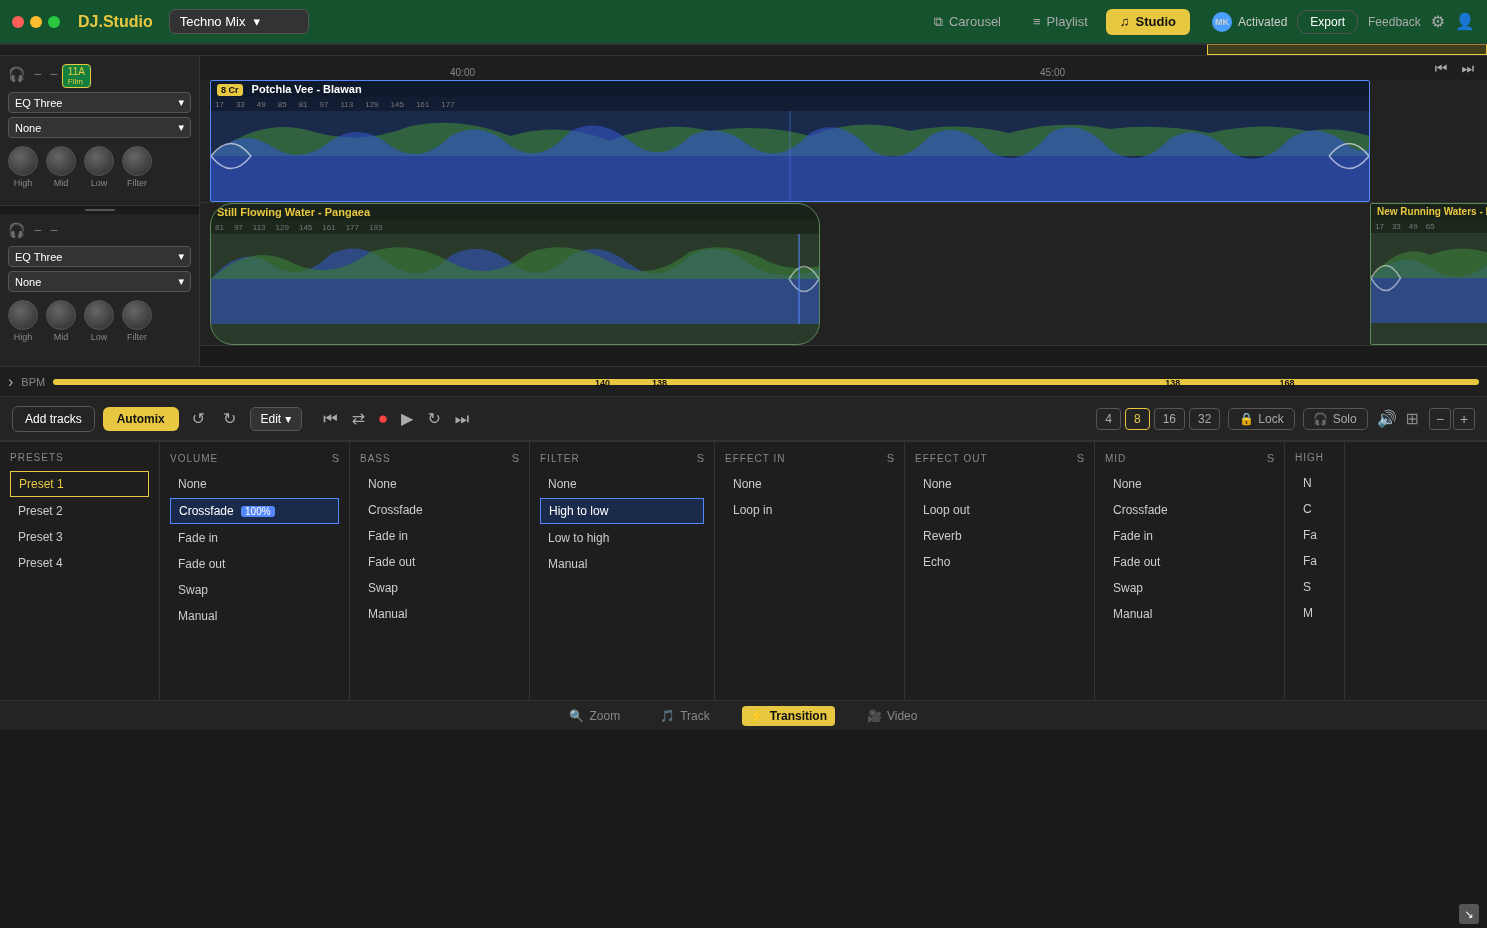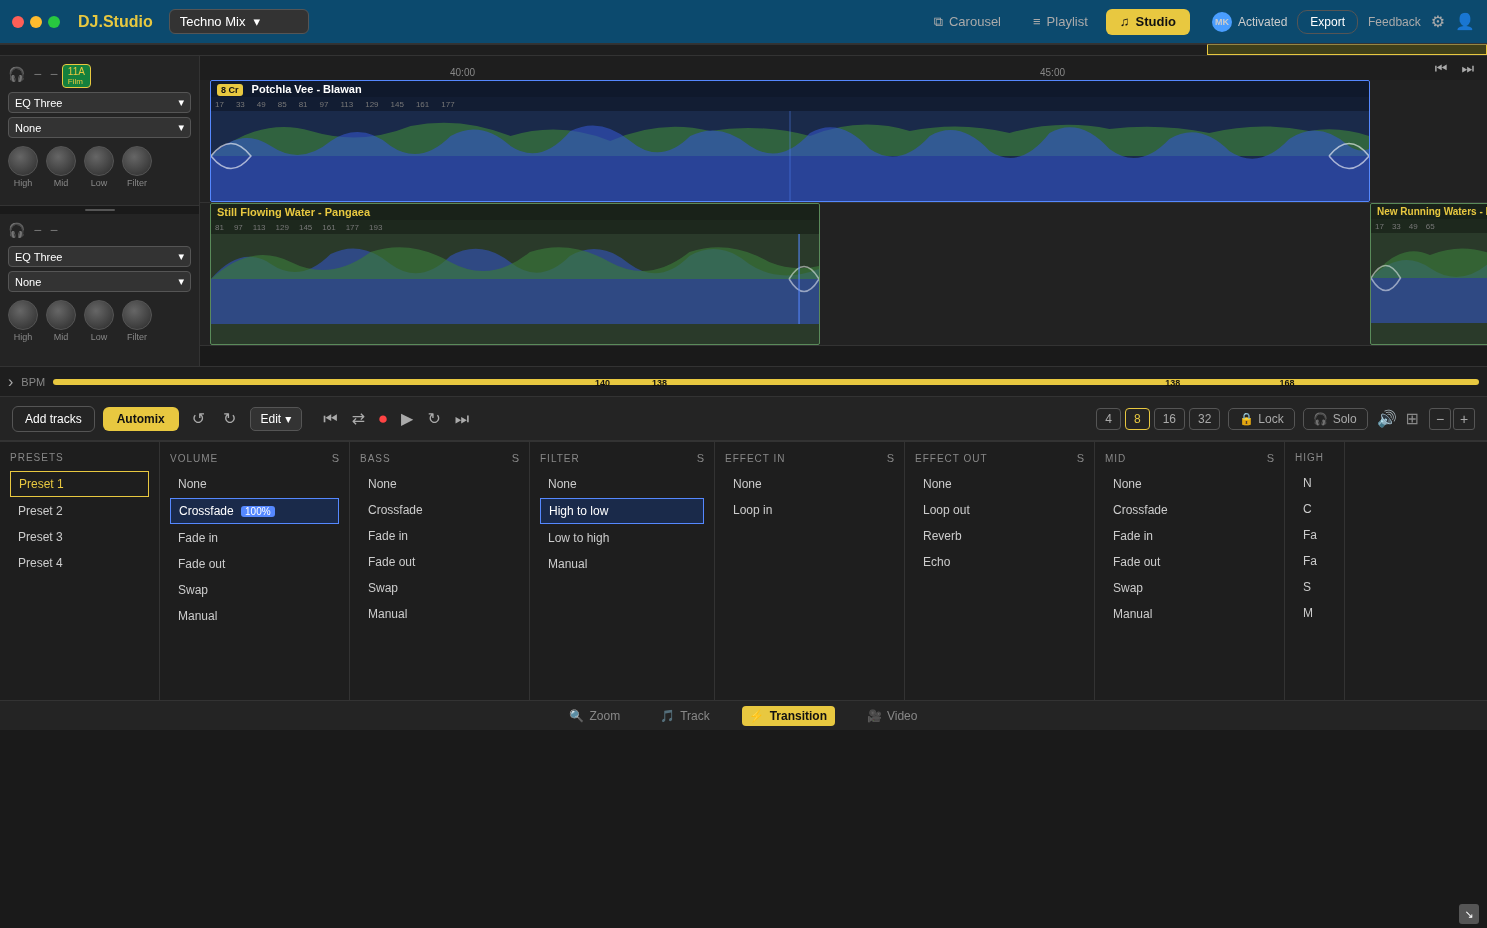--- a/index.html
+++ b/index.html
@@ -10,21 +10,21 @@
       width: 1487px;
       height: 928px;
       overflow: hidden;
       font-size: 12px;
     }
 
     
     #titlebar {
       display: flex;
       align-items: center;
-      background: #0c4a6e;
+      background: #14532d;
       height: 44px;
       padding: 0 12px;
       border-bottom: 1px solid #333;
       gap: 10px;
     }
     .traffic-lights {
       display: flex;
       gap: 6px;
       margin-right: 8px;
     }
@@ -647,21 +647,21 @@
           <path d="M1120,45 Q1140,20 1160,45 Q1140,70 1120,45" fill="none" stroke="#fff" stroke-width="1.5" opacity="0.6"></path>
 
           <line x1="580" y1="0" x2="580" y2="90" stroke="#5588ff" stroke-width="1" opacity="0.5"></line>
         </svg>
       </div>
 
     </div>
 
     <div class="track-lane" style="height:143px; background:#222;">
 
-      <div class="track-clip" style="left:10px; width:610px; top:0; background:#2a3a2a; border-color:#5a8a5a;">
+      <div class="track-clip" style="left:10px; width:610px; top:0; background:#2a3a2a; border-color:#5a8a5a;border-radius:23px;">
         <div class="clip-header" style="color:#e8c840;">
           <span>Still Flowing Water - Pangaea</span>
         </div>
         
         <div style="height:14px; background:rgba(0,0,0,0.3); display:flex; align-items:center; padding:0 4px; gap:10px; font-size:8px; color:#777; overflow:hidden;">
           <span>81</span>
             <span>97</span>
             <span>113</span>
             <span>129</span>
             <span>145</span>

